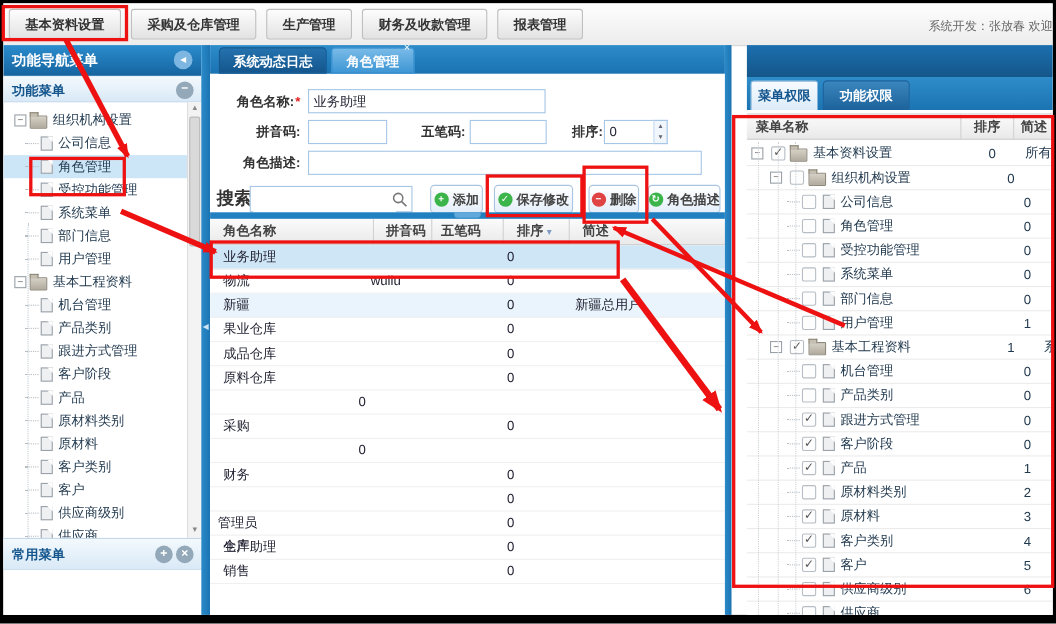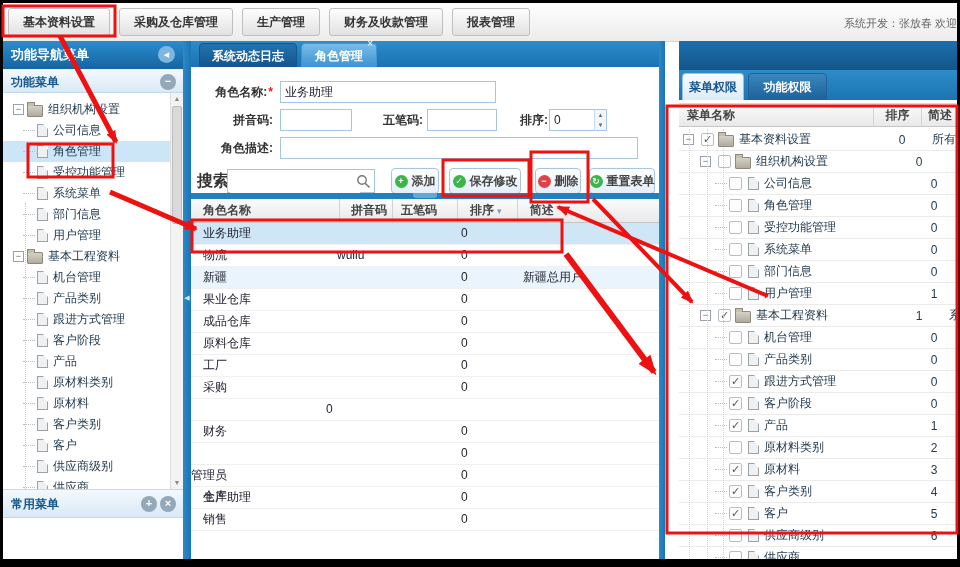--- a/index.html
+++ b/index.html
@@ -306,21 +306,21 @@
       <div class="btn" style="left:258px;width:72px;">
         <span class="bic green">✓</span>
         <span>保存修改</span>
       </div>
       <div class="btn" style="left:344px;width:46px;">
         <span class="bic red">−</span>
         <span>删除</span>
       </div>
       <div class="btn" style="left:398px;width:66px;">
         <span class="bic green">↻</span>
-        <span>重置表单</span>
+        <span>角色描述</span>
       </div>
 
       <div class="bluestrip">
         <div class="notch"></div>
       </div>
 
       <div class="thead" id="mainHead">
           <div class="th" style="width: 156px; padding-left: 12px;">角色名称</div>
           <div class="th" style="width: 55px; padding-left: 11px;">拼音码</div>
           <div class="th" style="width: 68px; padding-left: 8px;">五笔码</div>
@@ -364,21 +364,20 @@
             <div class="td" style="width: 148px; padding-left: 12px;"></div>
           </div>
           <div class="tr">
             <div class="td" style="width: 135px; padding-left: 12px;">原料仓库</div>
             <div class="td" style="width: 55px; padding-left: 11px;"></div>
             <div class="td" style="width: 68px; padding-left: 8px;"></div>
             <div class="td" style="width: 62px; padding-left: 12px;">0</div>
             <div class="td" style="width: 148px; padding-left: 12px;"></div>
           </div>
           <div class="tr">
-            <div class="td" style="width: 135px; padding-left: 12px;">工厂</div>
             <div class="td" style="width: 55px; padding-left: 11px;"></div>
             <div class="td" style="width: 68px; padding-left: 8px;"></div>
             <div class="td" style="width: 62px; padding-left: 12px;">0</div>
             <div class="td" style="width: 148px; padding-left: 12px;"></div>
           </div>
           <div class="tr">
             <div class="td" style="width: 135px; padding-left: 12px;">采购</div>
             <div class="td" style="width: 55px; padding-left: 11px;"></div>
             <div class="td" style="width: 68px; padding-left: 8px;"></div>
             <div class="td" style="width: 62px; padding-left: 12px;">0</div>
@@ -398,21 +397,21 @@
             <div class="td" style="width: 148px; padding-left: 12px;"></div>
           </div>
           <div class="tr">
             <div class="td" style="width: 135px; padding-left: 12px; margin-top: 43px;">仓库</div>
             <div class="td" style="width: 55px; padding-left: 11px;"></div>
             <div class="td" style="width: 68px; padding-left: 8px;"></div>
             <div class="td" style="width: 62px; padding-left: 12px;">0</div>
             <div class="td" style="width: 148px; padding-left: 12px;"></div>
           </div>
           <div class="tr">
-            <div class="td" style="width: 135px; padding-left: 0;">管理员</div>
+            <div class="td" style="width: 135px; padding-left: 7px;">管理员</div>
             <div class="td" style="width: 55px; padding-left: 11px;"></div>
             <div class="td" style="width: 68px; padding-left: 8px;"></div>
             <div class="td" style="width: 62px; padding-left: 12px;">0</div>
             <div class="td" style="width: 148px; padding-left: 12px;"></div>
           </div>
           <div class="tr">
             <div class="td" style="width: 135px; padding-left: 12px;">生产助理</div>
             <div class="td" style="width: 55px; padding-left: 11px;"></div>
             <div class="td" style="width: 68px; padding-left: 8px;"></div>
             <div class="td" style="width: 62px; padding-left: 12px;">0</div>

